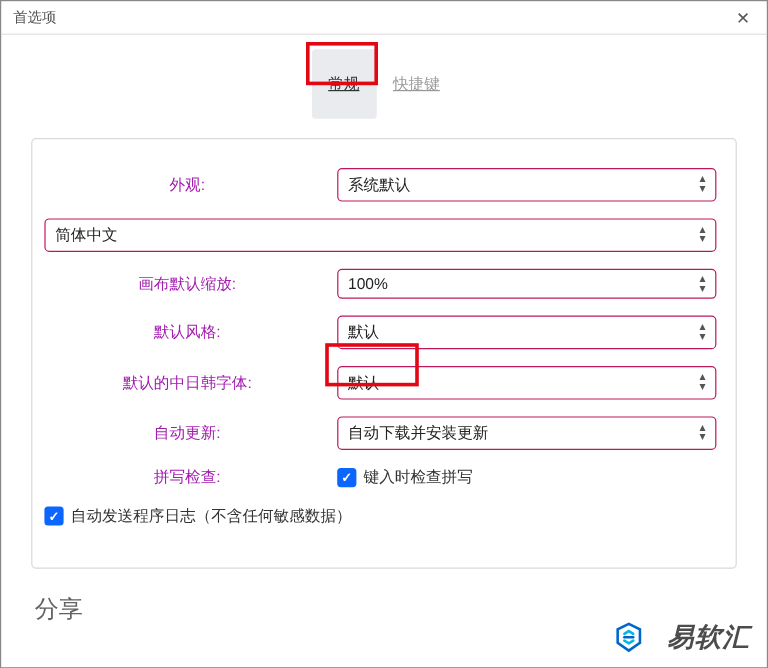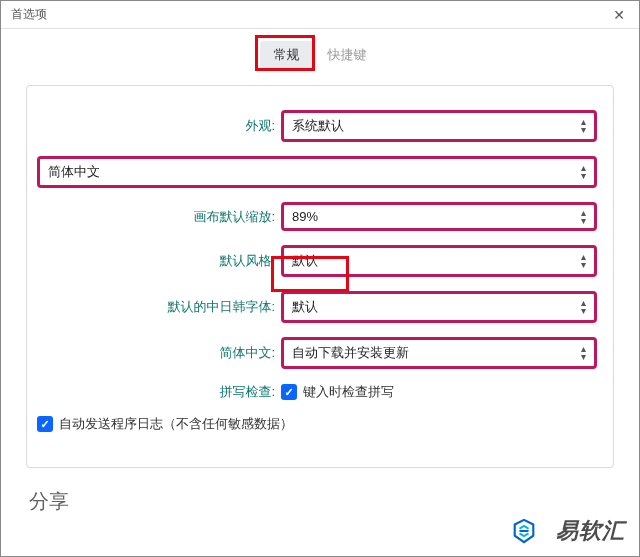--- a/index.html
+++ b/index.html
@@ -31,25 +31,26 @@
     cursor: pointer;
     padding: 0 4px;
   }
   .tabs {
     display: flex;
     justify-content: center;
     padding: 12px 0 6px;
     gap: 0;
   }
   .tab {
-    padding: 5px 14px;
+    padding: 20px 14px;
     font-size: 13px;
     color: #999;
     cursor: pointer;
     border-radius: 3px;
+    text-decoration: underline;
   }
   .tab.active {
     background: #e9ebee;
     color: #333;
   }
   .highlight-tab {
     position: absolute;
     border: 3px solid #e30613;
     pointer-events: none;
   }
@@ -64,33 +65,33 @@
     margin: 10px 25px 0;
     padding: 16px 10px 20px;
   }
   .row {
     display: flex;
     align-items: center;
     margin: 8px 0 14px;
   }
   .label {
     width: 244px;
-    text-align: right;
-    color: #0f766e;
+    text-align: center;
+    color: #a21caf;
     font-size: 13px;
     padding-right: 6px;
   }
   .field {
     flex: 1;
     margin-right: 6px;
   }
   .select {
     position: relative;
     width: 100%;
-    border: 3px solid #be185d;
+    border: 1px solid #be185d;
     border-radius: 4px;
     padding: 4px 24px 4px 8px;
     font-size: 13px;
     background: #fff;
     color: #222;
   }
   .select .chevron {
     position: absolute;
     right: 8px;
     top: 50%;
@@ -184,21 +185,21 @@
             <span>▾</span>
           </span>
       </div>
     </div>
   </div>
 
   <div class="row">
     <div class="label">画布默认缩放:</div>
     <div class="field">
       <div class="select">
-        <span>89%</span>
+        <span>100%</span>
         <span class="chevron">
             <span>▴</span>
             <span>▾</span>
           </span>
       </div>
     </div>
   </div>
 
   <div class="row">
     <div class="label">默认风格:</div>
@@ -220,21 +221,21 @@
         <span>默认</span>
         <span class="chevron">
             <span>▴</span>
             <span>▾</span>
           </span>
       </div>
     </div>
   </div>
 
   <div class="row">
-    <div class="label">简体中文:</div>
+    <div class="label">自动更新:</div>
     <div class="field">
       <div class="select">
         <span>自动下载并安装更新</span>
         <span class="chevron">
             <span>▴</span>
             <span>▾</span>
           </span>
       </div>
     </div>
   </div>

